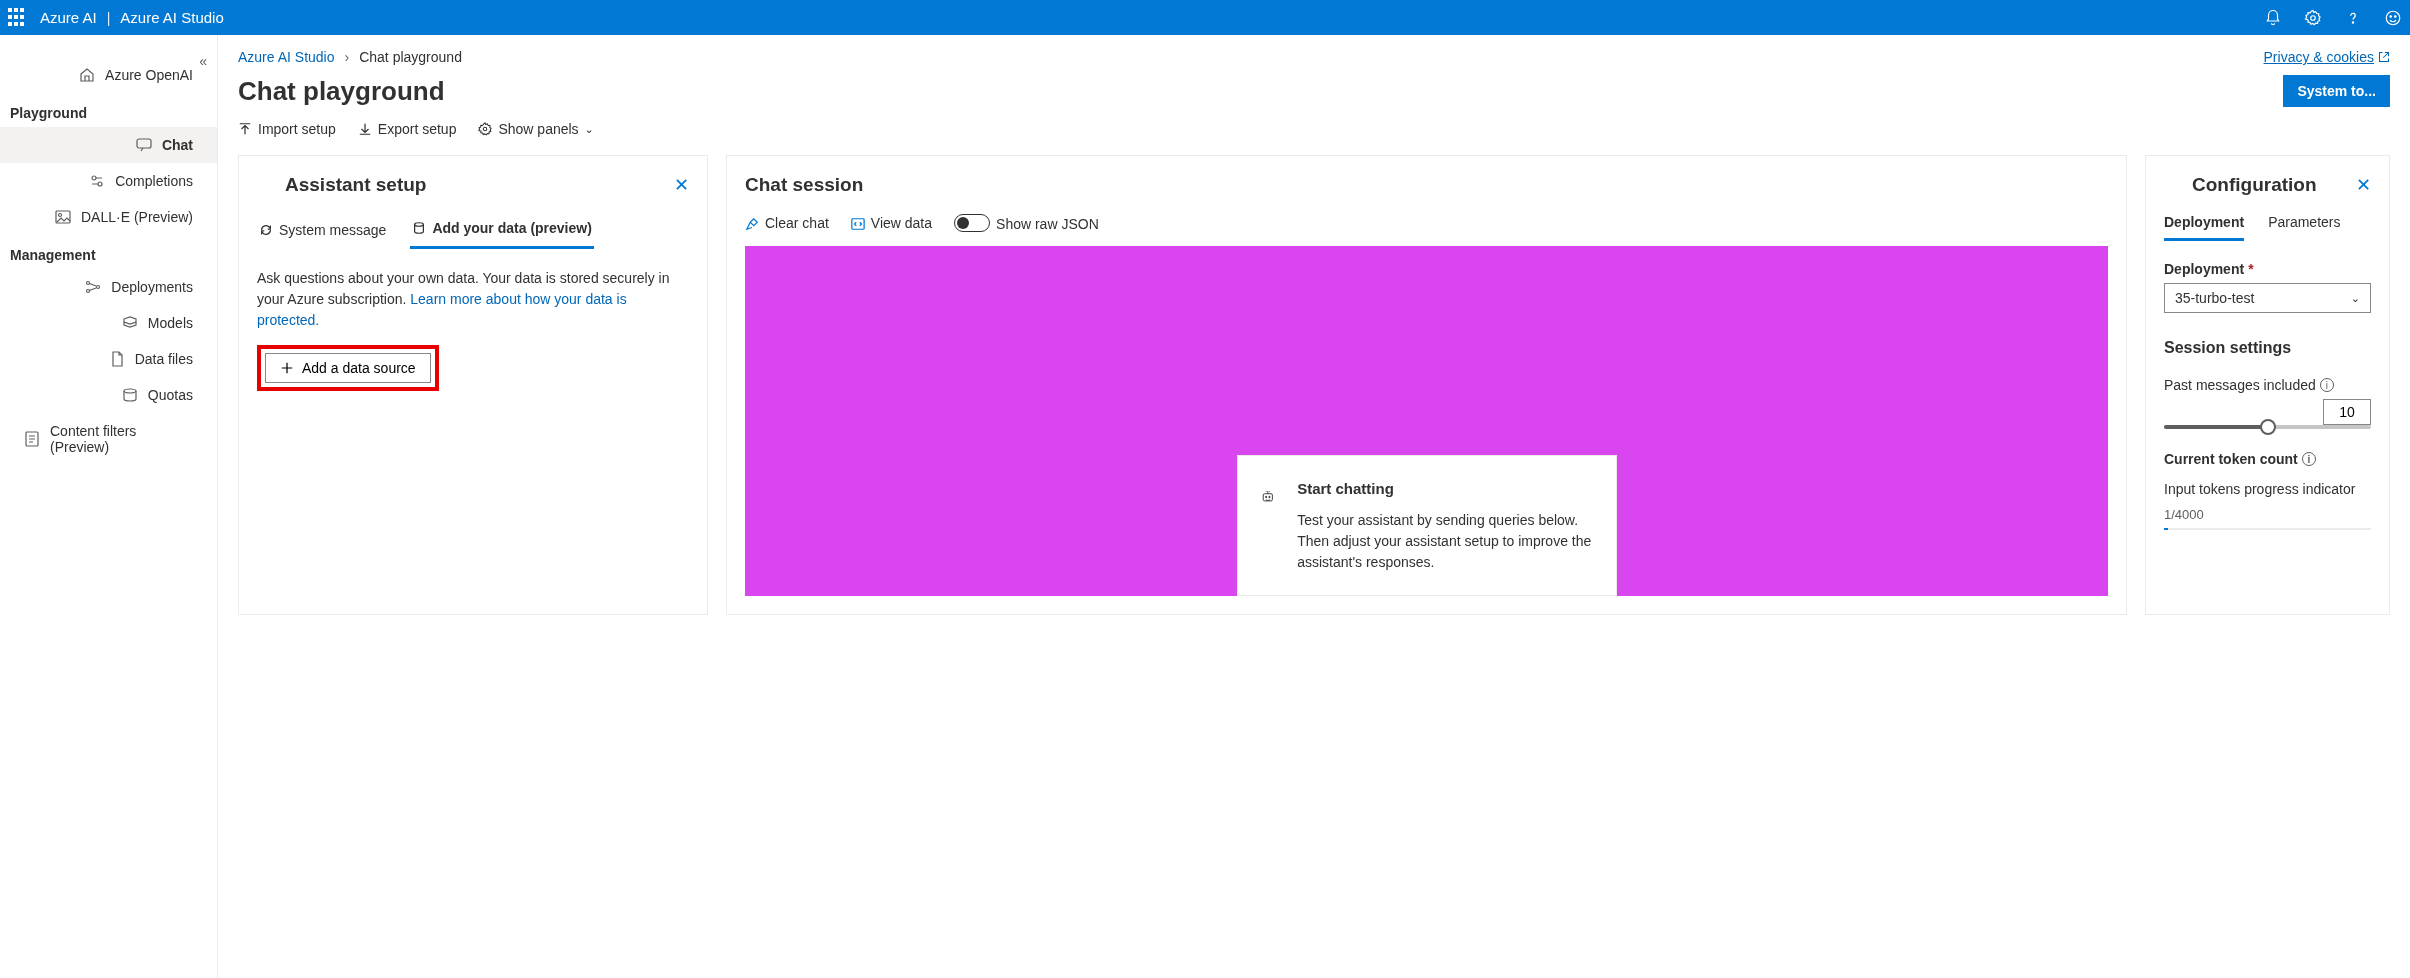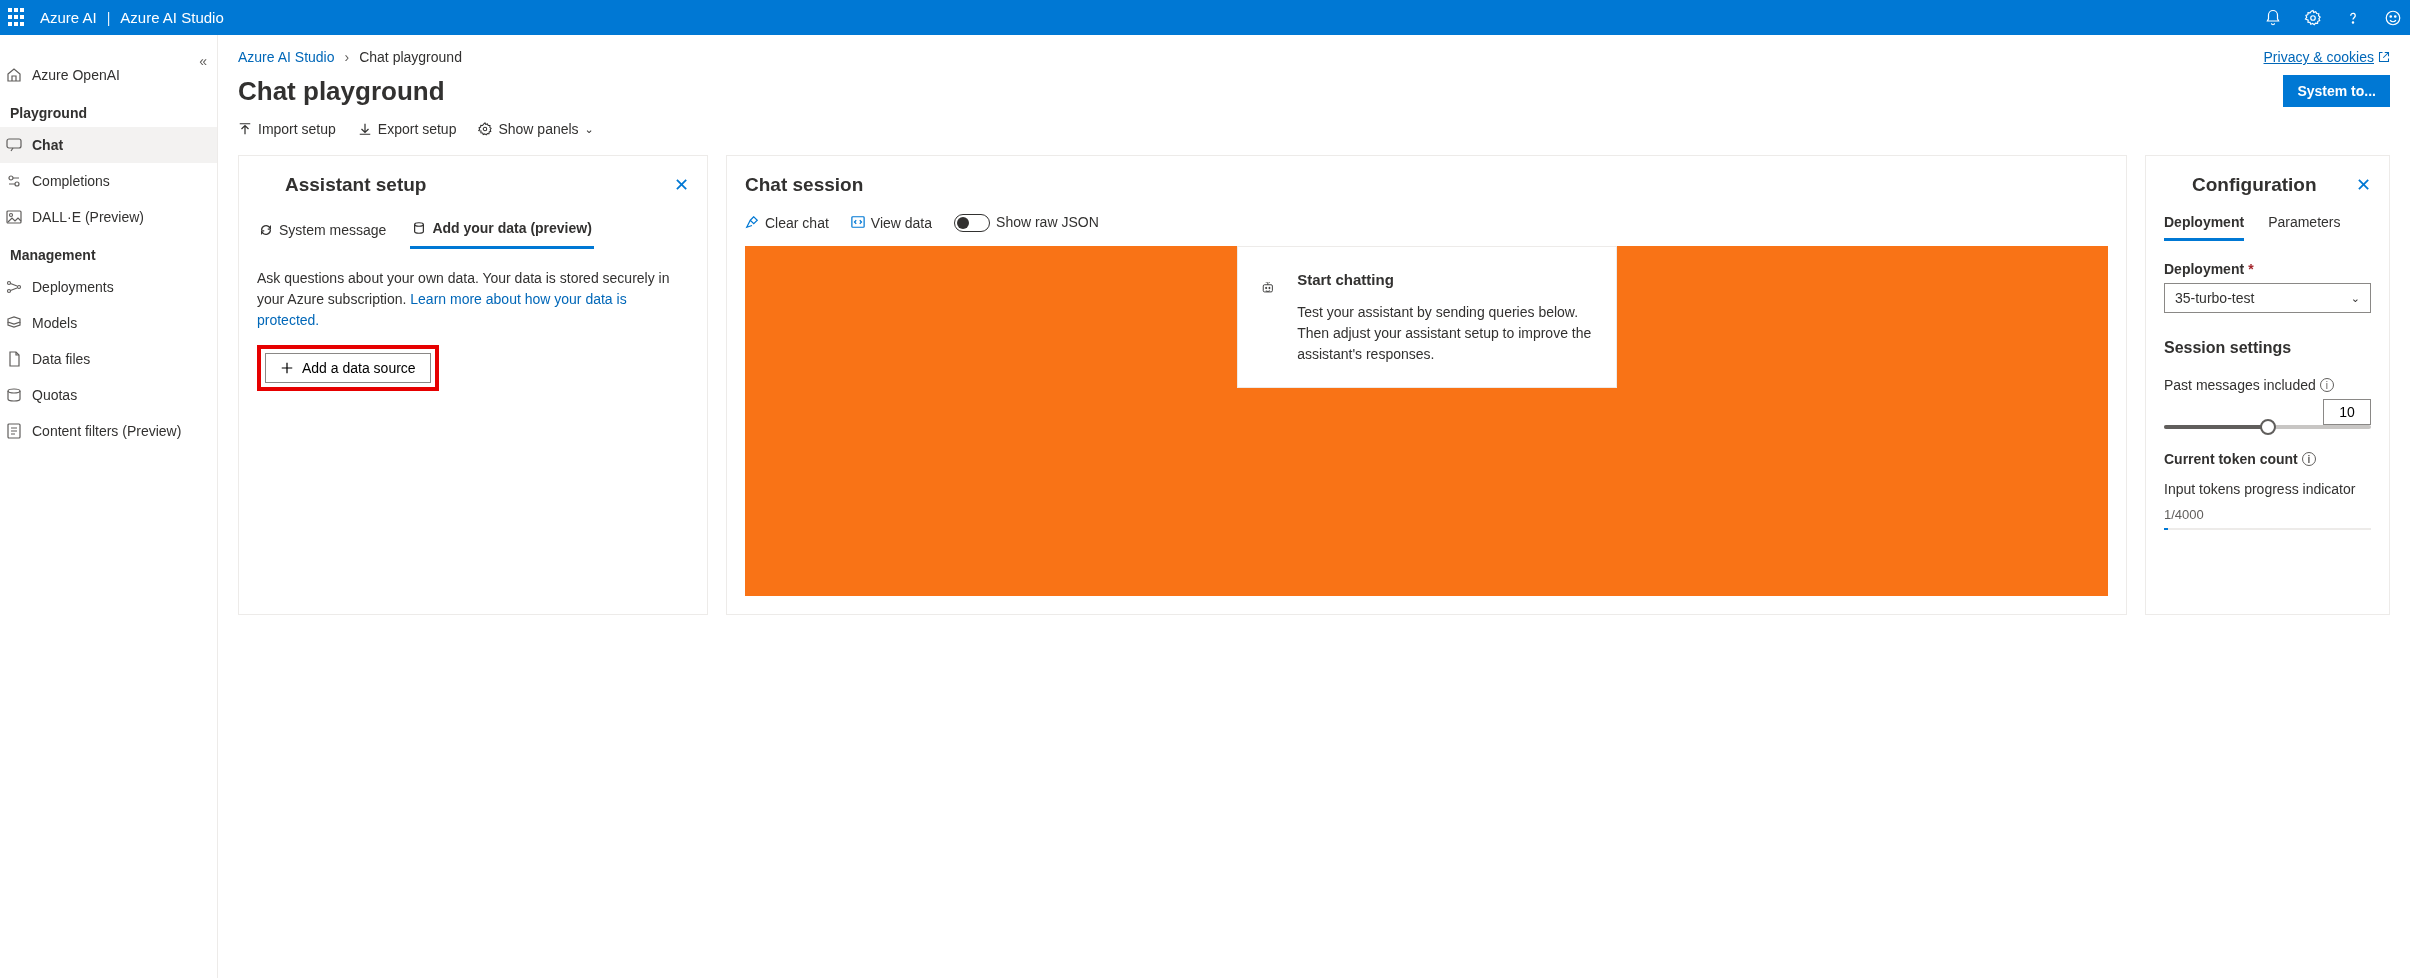--- a/index.html
+++ b/index.html
@@ -18,22 +18,22 @@
 
   .app { display:flex; height: calc(100vh - 35px); }
 
   
   .sidebar {
     width: 218px; border-right: 1px solid #edebe9; padding-top:4px; position:relative;
     flex-shrink:0;
   }
   .collapse-btn { position:absolute; top:18px; right:10px; color:#605e5c; font-size:14px; cursor:pointer; }
   .side-item {
-    display:flex; align-items:center; gap:10px; padding: 10px 6px;
-    cursor:pointer; font-size:14px; color:#323130;
+    display:flex; align-items:center; gap:10px; padding: 10px 24px;
+    cursor:pointer; font-size:14px; color:#323130;justify-content:flex-end;
   }
   .side-item.active { background:#f3f2f1; font-weight:600; }
   .side-heading { padding: 12px 10px 6px 10px; font-weight:600; font-size:14px; }
   .side-icon { width:16px; height:16px; flex-shrink:0; color:#605e5c; }
 
   
   .main { flex: 1; overflow:auto; padding: 0 20px 20px 20px; }
   .crumbbar { display:flex; align-items:center; justify-content:space-between; padding-top:14px; }
   .crumbs { display:flex; align-items:center; gap:10px; font-size:14px; }
   .crumbs a { color:#0067b8; cursor:pointer; }
@@ -72,29 +72,29 @@
     
     border-color:#e60000;
   }
   .add-ds-btn {
     display:flex; align-items:center; gap:8px; border:1px solid #8a8886;
     background:#fff; padding:6px 14px; font-size:14px; cursor:pointer;
   }
 
   
   .chat-toolbar { display:flex; align-items:center; gap:22px; margin-top:18px;}
-  .chat-toolbar .item { display:flex; align-items:flex-start; gap:6px; cursor:pointer; font-size:14px;}
+  .chat-toolbar .item { display:flex; align-items:flex-end; gap:6px; cursor:pointer; font-size:14px;}
   .toggle {
     width:36px; height:18px; border:1px solid #323130; border-radius:9px; position:relative;
     cursor:pointer; background:#fff;
   }
   .toggle .knob { width:12px; height:12px; border-radius:50%; background:#323130; position:absolute; top:2px; left:2px;}
   .chat-canvas {
-    background:#f97316; margin-top:14px; min-height:350px; display:flex;
-    align-items:flex-start; justify-content:center;
+    background:#d946ef; margin-top:14px; min-height:350px; display:flex;
+    align-items:flex-end; justify-content:center;
   }
   .start-card {
     background:#fff; border:1px solid #edebe9; padding:22px; display:flex; gap:22px;
     max-width:380px;
   }
   .start-card .txt { font-size:14px; line-height:1.5; }
   .start-card .txt .h { font-weight:600; display:block; margin-bottom:10px; font-size:15px;}
 
   
   .cfg-tabs { display:flex; gap:24px; margin-top:18px; }

